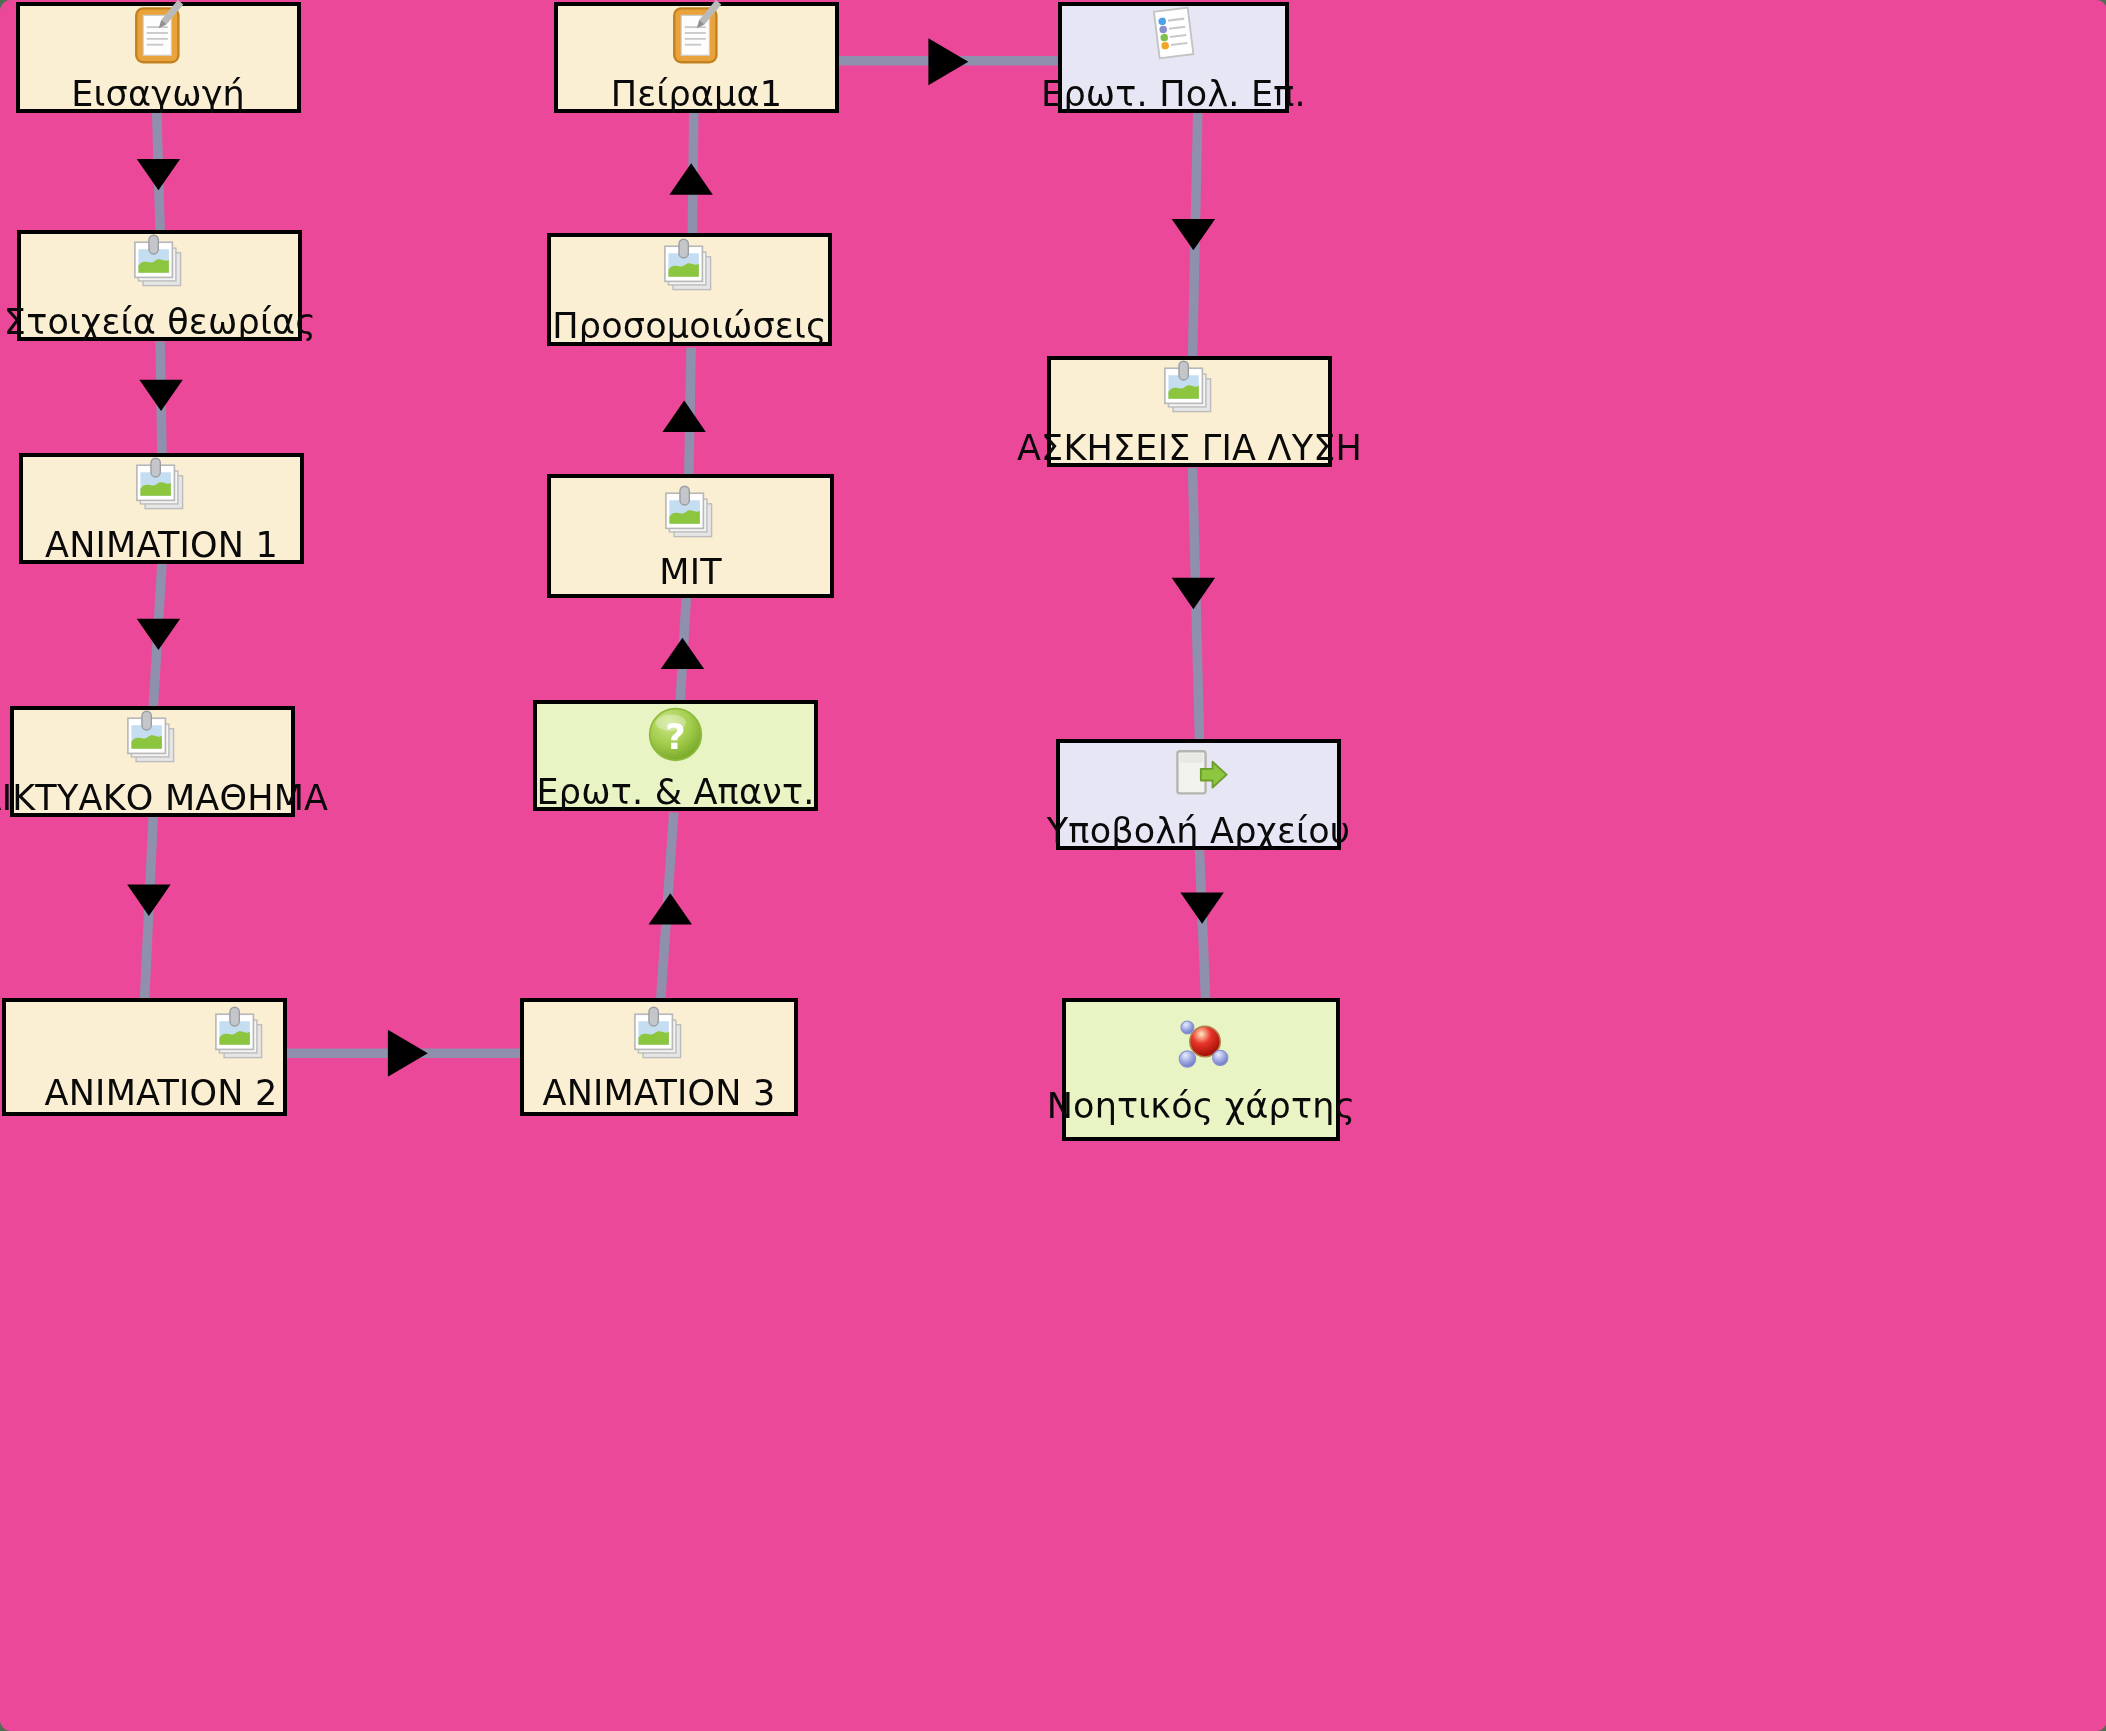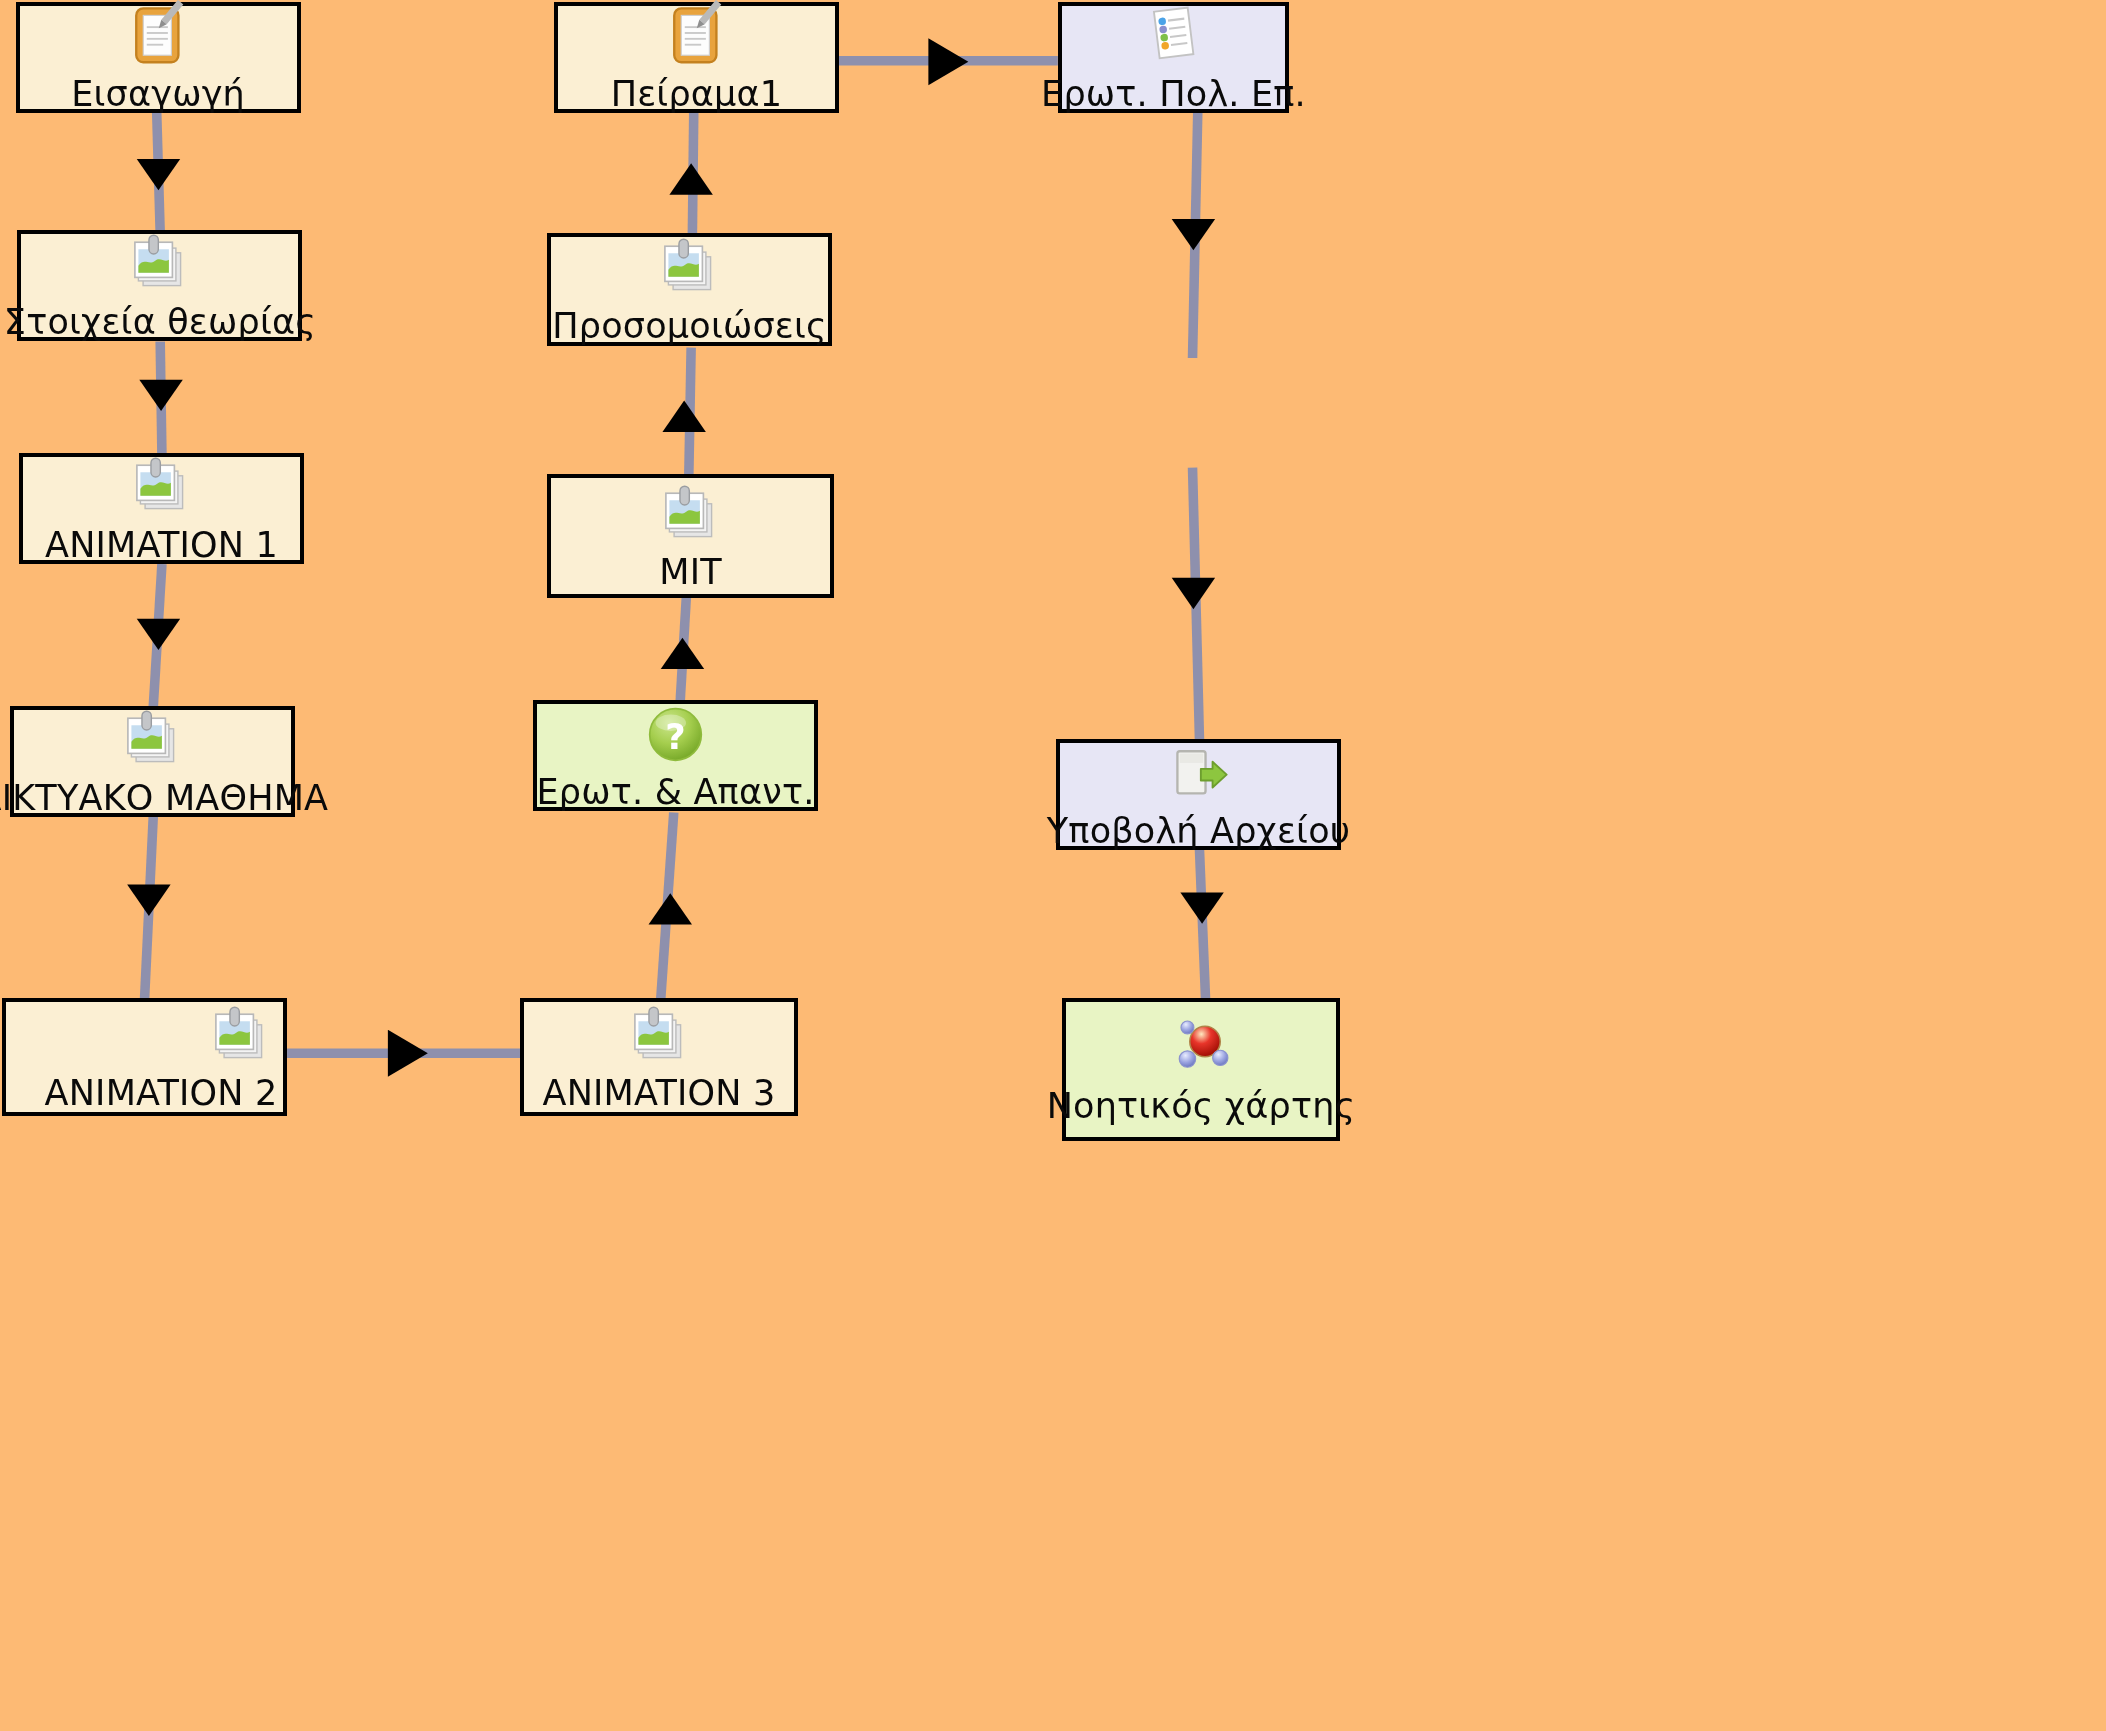--- a/index.html
+++ b/index.html
@@ -4,23 +4,24 @@
 <style>
   html, body {
     margin: 0;
     padding: 0;
     background: #4a7050;
   }
   #canvas {
     position: relative;
     width: 2107px;
     height: 1731px;
-    background: #fdba74;
+    background: #ec4899;
     overflow: hidden;
     font-family: "DejaVu Sans", sans-serif;
+    border-radius: 11px;
   }
   .edge-layer {
     position: absolute;
     left: 0; top: 0;
     width: 2107px;
     height: 1731px;
     pointer-events: none;
   }
   .node {
     position: absolute;
@@ -268,20 +269,33 @@
           <circle cx="24" cy="18" r="3.2" fill="#4aa3e8"></circle>
           <circle cx="24" cy="25" r="3.2" fill="#8a8fcf"></circle>
           <circle cx="24" cy="32" r="3.2" fill="#7fc04a"></circle>
           <circle cx="24" cy="39" r="3.2" fill="#f1a629"></circle>
         </g>
       </svg>
     </span>
     <span class="node-label">Ερωτ. Πολ. Επ.</span>
   </div>
 
+  <div class="node cream" style="left:1047px;top:356px;width:285px;height:111px;">
+    <span class="node-icon">
+      <svg viewBox="0 0 64 64" width="75" height="75">
+        <rect x="18" y="22" width="32" height="28" fill="#e6e6e6" stroke="#bcbcbc" stroke-width="1.2"></rect>
+        <rect x="14" y="18" width="32" height="28" fill="#f4f4f4" stroke="#bcbcbc" stroke-width="1.2"></rect>
+        <rect x="11" y="13" width="32" height="30" fill="#ffffff" stroke="#b8b8b8" stroke-width="1.4"></rect>
+        <rect x="14" y="19" width="26" height="20" fill="#c5ddf0"></rect>
+        <path d="M14 33 C19 26 23 33 28 29 C33 25 36 31 40 28 L40 39 L14 39 Z" fill="#8cc63f"></path>
+        <rect x="23" y="7" width="8" height="16" rx="4" fill="#c4c6c9" stroke="#9a9da1" stroke-width="1.2"></rect>
+      </svg>
+    </span>
+    <span class="node-label">ΑΣΚΗΣΕΙΣ ΓΙΑ ΛΥΣΗ</span>
+  </div>
 
   <div class="node lav" style="left:1056px;top:739px;width:285px;height:111px;">
     <span class="node-icon">
       <svg viewBox="0 0 64 64" width="75" height="75">
         <rect x="14" y="13" width="24" height="36" rx="2" fill="#f2f2ef" stroke="#b5b5b0" stroke-width="2"></rect>
         <rect x="16" y="15" width="20" height="8" fill="#e9e9e4"></rect>
         <path d="M34 28 L44 28 L44 22 L56 33 L44 44 L44 38 L34 38 Z" fill="#8dc63f" stroke="#6d9e2e" stroke-width="1.6" stroke-linejoin="round"></path>
       </svg>
     </span>
     <span class="node-label">Υποβολή Αρχείου</span>

